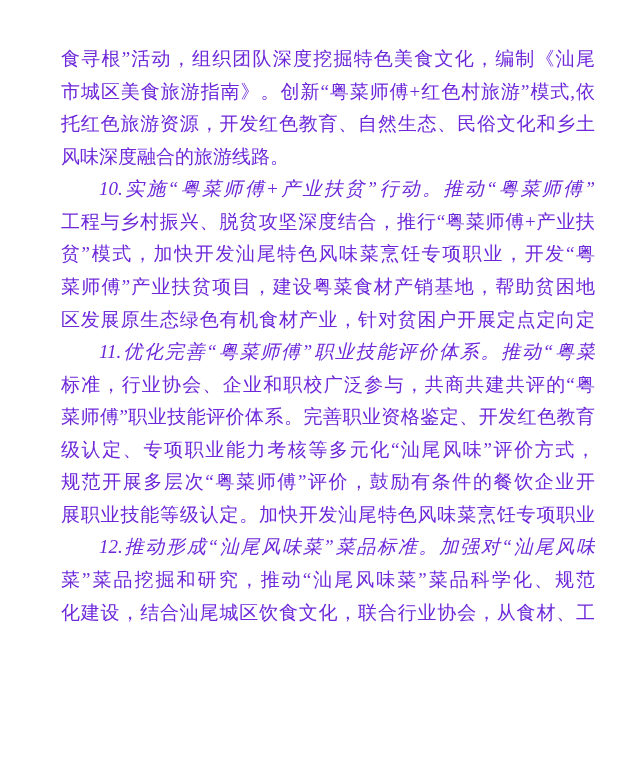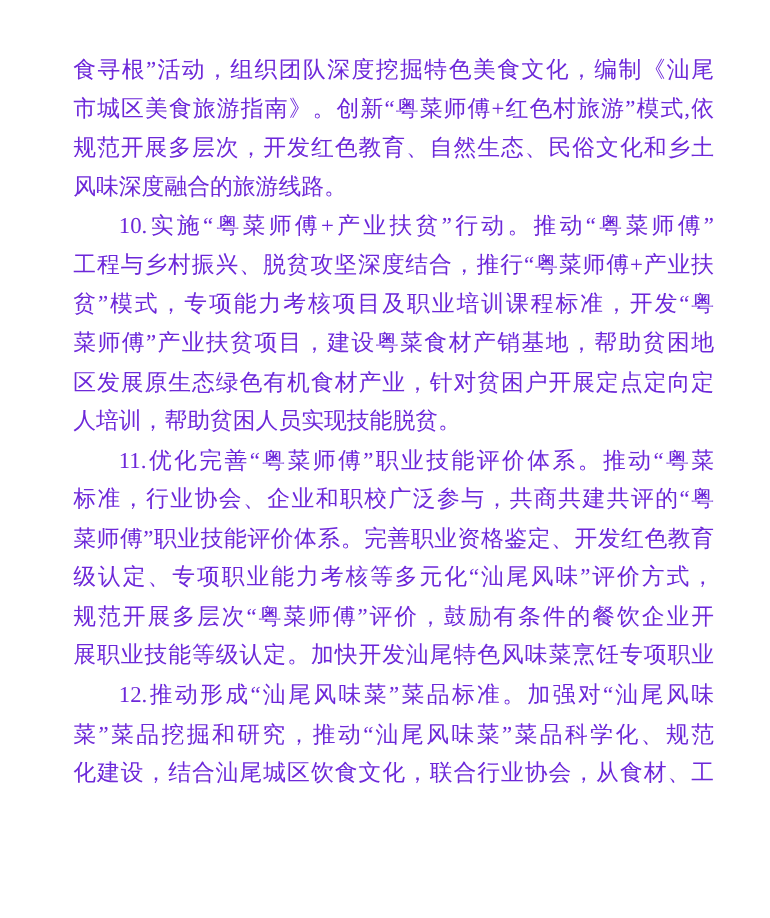--- a/index.html
+++ b/index.html
@@ -31,40 +31,40 @@
     text-align-last: justify;
     text-justify: inter-character;
     -webkit-font-smoothing: antialiased;
   }
   .line.last {
     text-align: right;
     text-align-last: left;
   }
   .line.indent {
     text-indent: 38px;
+    font-style: italic;
   }
   .line.bold {
     font-weight: bold;
   }
 </style>
 </head>
 <body>
 
 <div class="page" style="background: rgb(255, 255, 255); color: #6d28d9; padding-left: 40px;">
   <div class="text-block">
       <div class="line">食寻根”活动，组织团队深度挖掘特色美食文化，编制《汕尾</div>
       <div class="line">市城区美食旅游指南》。创新“粤菜师傅+红色村旅游”模式,依</div>
-      <div class="line">规范开展多层次，开发红色教育、自然生态、民俗文化和乡土</div>
+      <div class="line">托红色旅游资源，开发红色教育、自然生态、民俗文化和乡土</div>
       <div class="line last">风味深度融合的旅游线路。</div>
       <div class="line indent">10.实施“粤菜师傅+产业扶贫”行动。推动“粤菜师傅”</div>
       <div class="line">工程与乡村振兴、脱贫攻坚深度结合，推行“粤菜师傅+产业扶</div>
-      <div class="line">贫”模式，专项能力考核项目及职业培训课程标准，开发“粤</div>
+      <div class="line">贫”模式，加快开发汕尾特色风味菜烹饪专项职业，开发“粤</div>
       <div class="line">菜师傅”产业扶贫项目，建设粤菜食材产销基地，帮助贫困地</div>
       <div class="line">区发展原生态绿色有机食材产业，针对贫困户开展定点定向定</div>
-      <div class="line last">人培训，帮助贫困人员实现技能脱贫。</div>
       <div class="line indent">11.优化完善“粤菜师傅”职业技能评价体系。推动“粤菜</div>
       <div class="line">标准，行业协会、企业和职校广泛参与，共商共建共评的“粤</div>
       <div class="line">菜师傅”职业技能评价体系。完善职业资格鉴定、开发红色教育</div>
       <div class="line">级认定、专项职业能力考核等多元化“汕尾风味”评价方式，</div>
       <div class="line">规范开展多层次“粤菜师傅”评价，鼓励有条件的餐饮企业开</div>
       <div class="line">展职业技能等级认定。加快开发汕尾特色风味菜烹饪专项职业</div>
       <div class="line indent">12.推动形成“汕尾风味菜”菜品标准。加强对“汕尾风味</div>
       <div class="line">菜”菜品挖掘和研究，推动“汕尾风味菜”菜品科学化、规范</div>
       <div class="line">化建设，结合汕尾城区饮食文化，联合行业协会，从食材、工</div>
     </div>

